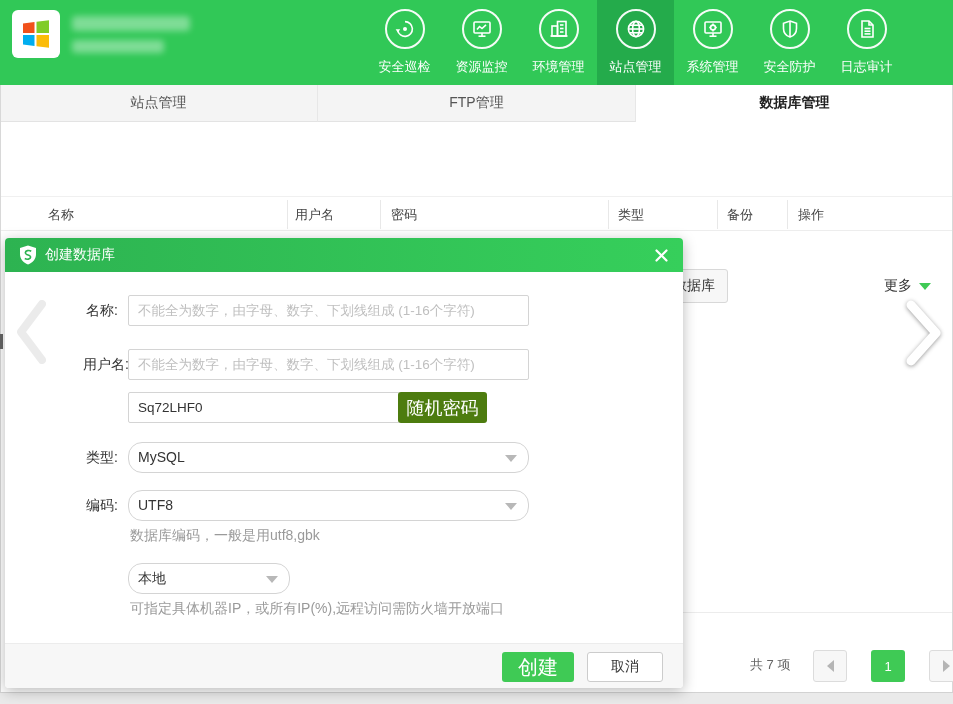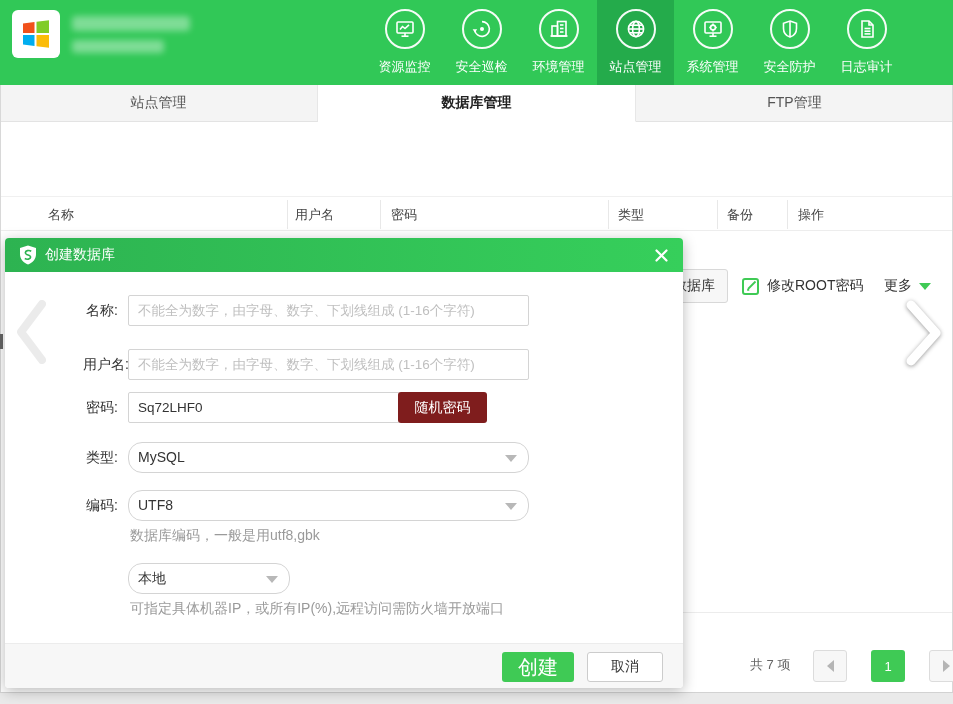--- a/index.html
+++ b/index.html
@@ -56,21 +56,21 @@
   .dialog { position:absolute; left:5px; top:238px; width:678px; height:450px; background:#fff; border-radius:4px; box-shadow:0 3px 14px rgba(0,0,0,.28); z-index:10; overflow:hidden; }
   .dialog-header { position:absolute; left:0; top:0; width:100%; height:34px; background:linear-gradient(90deg,#2db351,#36cf5b); display:flex; align-items:center; padding:0 14px; gap:8px; }
   .dialog-title { color:#fff; font-size:14px; }
   .dialog-close { margin-left:auto; width:16px; height:16px; display:flex; align-items:center; justify-content:center; cursor:pointer; }
   .fld-label { position:absolute; width:110px; text-align:right; font-size:14px; color:#333; line-height:31px; }
   .txt { position:absolute; height:31px; border:1px solid #d4d4d4; border-radius:2px; padding:0 9px; font-size:13.5px; color:#333; font-family:"Liberation Sans","DejaVu Sans",sans-serif; background:#fff; }
   .txt::placeholder { color:#bfbfbf; opacity:1; }
   .sel { position:absolute; height:31px; border:1px solid #d4d4d4; border-radius:14px; background:#fff; font-size:14px; color:#333; line-height:29px; padding:0 9px; cursor:pointer; }
   .sel-caret { position:absolute; right:11px; top:12px; width:0; height:0; border-left:6px solid transparent; border-right:6px solid transparent; border-top:7px solid #b8b8b8; }
   .hint { position:absolute; font-size:14px; color:#9a9a9a; white-space:nowrap; }
-  .btn-random { position:absolute; left:393px; top:154px; width:89px; height:31px; background:#7f1d1d; border:none; border-radius:3px; color:#fff; font-size:14px; cursor:pointer; font-family:Liberation Mono, monospace; }
+  .btn-random { position:absolute; left:393px; top:154px; width:89px; height:31px; background:#4d7c0f; border:none; border-radius:3px; color:#fff; font-size:18px; cursor:pointer; font-family:Liberation Mono, monospace; }
   .dialog-footer { position:absolute; left:0; bottom:0; width:100%; height:45px; background:#f7f7f7; border-top:1px solid #ececec; }
   .btn-ok { position:absolute; left:497px; top:8px; width:72px; height:30px; background:#3fca55; border:none; border-radius:3px; color:#fff; font-size:20px; cursor:pointer; font-family:inherit; }
   .btn-cancel { position:absolute; left:582px; top:8px; width:76px; height:30px; background:#fff; border:1px solid #ccc; border-radius:3px; color:#333; font-size:14px; cursor:pointer; font-family:inherit; }
 
   
   .pg-total { position:absolute; left:750px; top:656px; font-size:13px; color:#666; }
   .pg-btn { position:absolute; top:650px; width:34px; height:32px; border-radius:3px; display:flex; align-items:center; justify-content:center; cursor:pointer; }
   .pg-plain { background:#f7f7f7; border:1px solid #dcdcdc; }
   .pg-active { background:#3fca55; color:#fff; font-size:13px; }
   .tri-l { width:0;height:0;border-top:6px solid transparent;border-bottom:6px solid transparent;border-right:7px solid #b5b5b5; }
@@ -90,37 +90,37 @@
         <polygon points="15.5,16 28,16 28,28.8 15.5,27.2" fill="#fbbc09"></polygon>
       </svg>
     </div>
     <div class="brand-blob blob1"></div>
     <div class="brand-blob blob2"></div>
 
     <div class="nav">
       <div class="nav-item">
         <span class="nav-circle">
           <svg width="22" height="22" viewBox="0 0 22 22" fill="none" stroke="#fff" stroke-width="1.6">
+            <path d="M11 3.6 a7.4 7.4 0 1 1 -7.3 8.7"></path>
+            <polygon points="1.6,11.2 6.2,11.2 3.9,14.6" fill="#fff" stroke="none"></polygon>
+            <circle cx="11" cy="11" r="2" fill="#fff" stroke="none"></circle>
+          </svg>
+        </span>
+        <span class="nav-label">安全巡检</span>
+      </div>
+      <div class="nav-item">
+        <span class="nav-circle">
+          <svg width="22" height="22" viewBox="0 0 22 22" fill="none" stroke="#fff" stroke-width="1.6">
             <rect x="3" y="4" width="16" height="11" rx="1"></rect>
             <polyline points="6,11.5 8.5,8.5 11,10.5 15,6.8"></polyline>
             <line x1="11" y1="15" x2="11" y2="18"></line>
             <line x1="7.5" y1="18.2" x2="14.5" y2="18.2"></line>
           </svg>
         </span>
         <span class="nav-label">资源监控</span>
-      </div>
-      <div class="nav-item">
-        <span class="nav-circle">
-          <svg width="22" height="22" viewBox="0 0 22 22" fill="none" stroke="#fff" stroke-width="1.6">
-            <path d="M11 3.6 a7.4 7.4 0 1 1 -7.3 8.7"></path>
-            <polygon points="1.6,11.2 6.2,11.2 3.9,14.6" fill="#fff" stroke="none"></polygon>
-            <circle cx="11" cy="11" r="2" fill="#fff" stroke="none"></circle>
-          </svg>
-        </span>
-        <span class="nav-label">安全巡检</span>
       </div>
       <div class="nav-item">
         <span class="nav-circle">
           <svg width="22" height="22" viewBox="0 0 22 22" fill="none" stroke="#fff" stroke-width="1.6">
             <rect x="4" y="8" width="5.5" height="10"></rect>
             <rect x="9.5" y="3.5" width="8.5" height="14.5"></rect>
             <line x1="12" y1="7" x2="15.5" y2="7"></line>
             <line x1="12" y1="10.5" x2="15.5" y2="10.5"></line>
             <line x1="12" y1="14" x2="15.5" y2="14"></line>
             <line x1="2.5" y1="18" x2="19.5" y2="18"></line>
@@ -174,44 +174,35 @@
             <line x1="8.5" y1="15.9" x2="14.5" y2="15.9"></line>
           </svg>
         </span>
         <span class="nav-label">日志审计</span>
       </div>
     </div>
   </div>
 
   <div class="tabs">
     <div class="tab">站点管理</div>
+    <div class="tab">FTP管理</div>
     <div class="tab active">数据库管理</div>
-    <div class="tab">FTP管理</div>
   </div>
 
   <div class="toolbar">
     <div class="red-arrow-tail"></div>
     <div class="red-arrow-head"></div>
     <div class="btn-create">
       <span class="plus-box">
         <svg width="10" height="10" viewBox="0 0 10 10" stroke="#3fca55" stroke-width="2">
           <line x1="5" y1="0.5" x2="5" y2="9.5"></line>
             <line x1="0.5" y1="5" x2="9.5" y2="5"></line>
         </svg>
       </span>
       <span>创建数据库</span>
-    </div>
-    <div class="btn-root">
-      <span class="pencil-box">
-        <svg width="13" height="13" viewBox="0 0 13 13" style="position:absolute;left:1px;top:-1px" stroke="#3fca55" stroke-width="1.8" fill="none">
-          <line x1="3" y1="10" x2="10.5" y2="2.5"></line>
-          <line x1="2.2" y1="11.2" x2="4.2" y2="10.6"></line>
-        </svg>
-      </span>
-      <span>修改ROOT密码</span>
     </div>
     <div class="btn-more">
       <span>更多</span>
       <span class="caret-down-green"></span>
     </div>
   </div>
 
   <div class="thead">
     <span class="th" style="left:48px">名称</span>
     <span class="th" style="left:295px">用户名</span>
@@ -256,21 +247,20 @@
         </svg>
       </span>
     </div>
 
     <span class="fld-label" style="left:3px;top:57px">名称:</span>
     <input class="txt" style="left: 123px; top: 57px; width: 401px;" type="text" placeholder="不能全为数字，由字母、数字、下划线组成 (1-16个字符)">
 
     <span class="fld-label" style="left:14px;top:111px">用户名:</span>
     <input class="txt" style="left: 123px; top: 111px; width: 401px;" type="text" placeholder="不能全为数字，由字母、数字、下划线组成 (1-16个字符)">
 
-    <span class="fld-label" style="left:3px;top:154px">密码:</span>
     <input class="txt" style="left: 123px; top: 154px; width: 272px;" type="text" value="Sq72LHF0">
     <button class="btn-random">随机密码</button>
 
     <span class="fld-label" style="left:3px;top:204px">类型:</span>
     <div class="sel" style="left:123px;top:204px;width:401px">
       <span>MySQL</span>
       <span class="sel-caret"></span>
     </div>
 
     <span class="fld-label" style="left:3px;top:252px">编码:</span>

